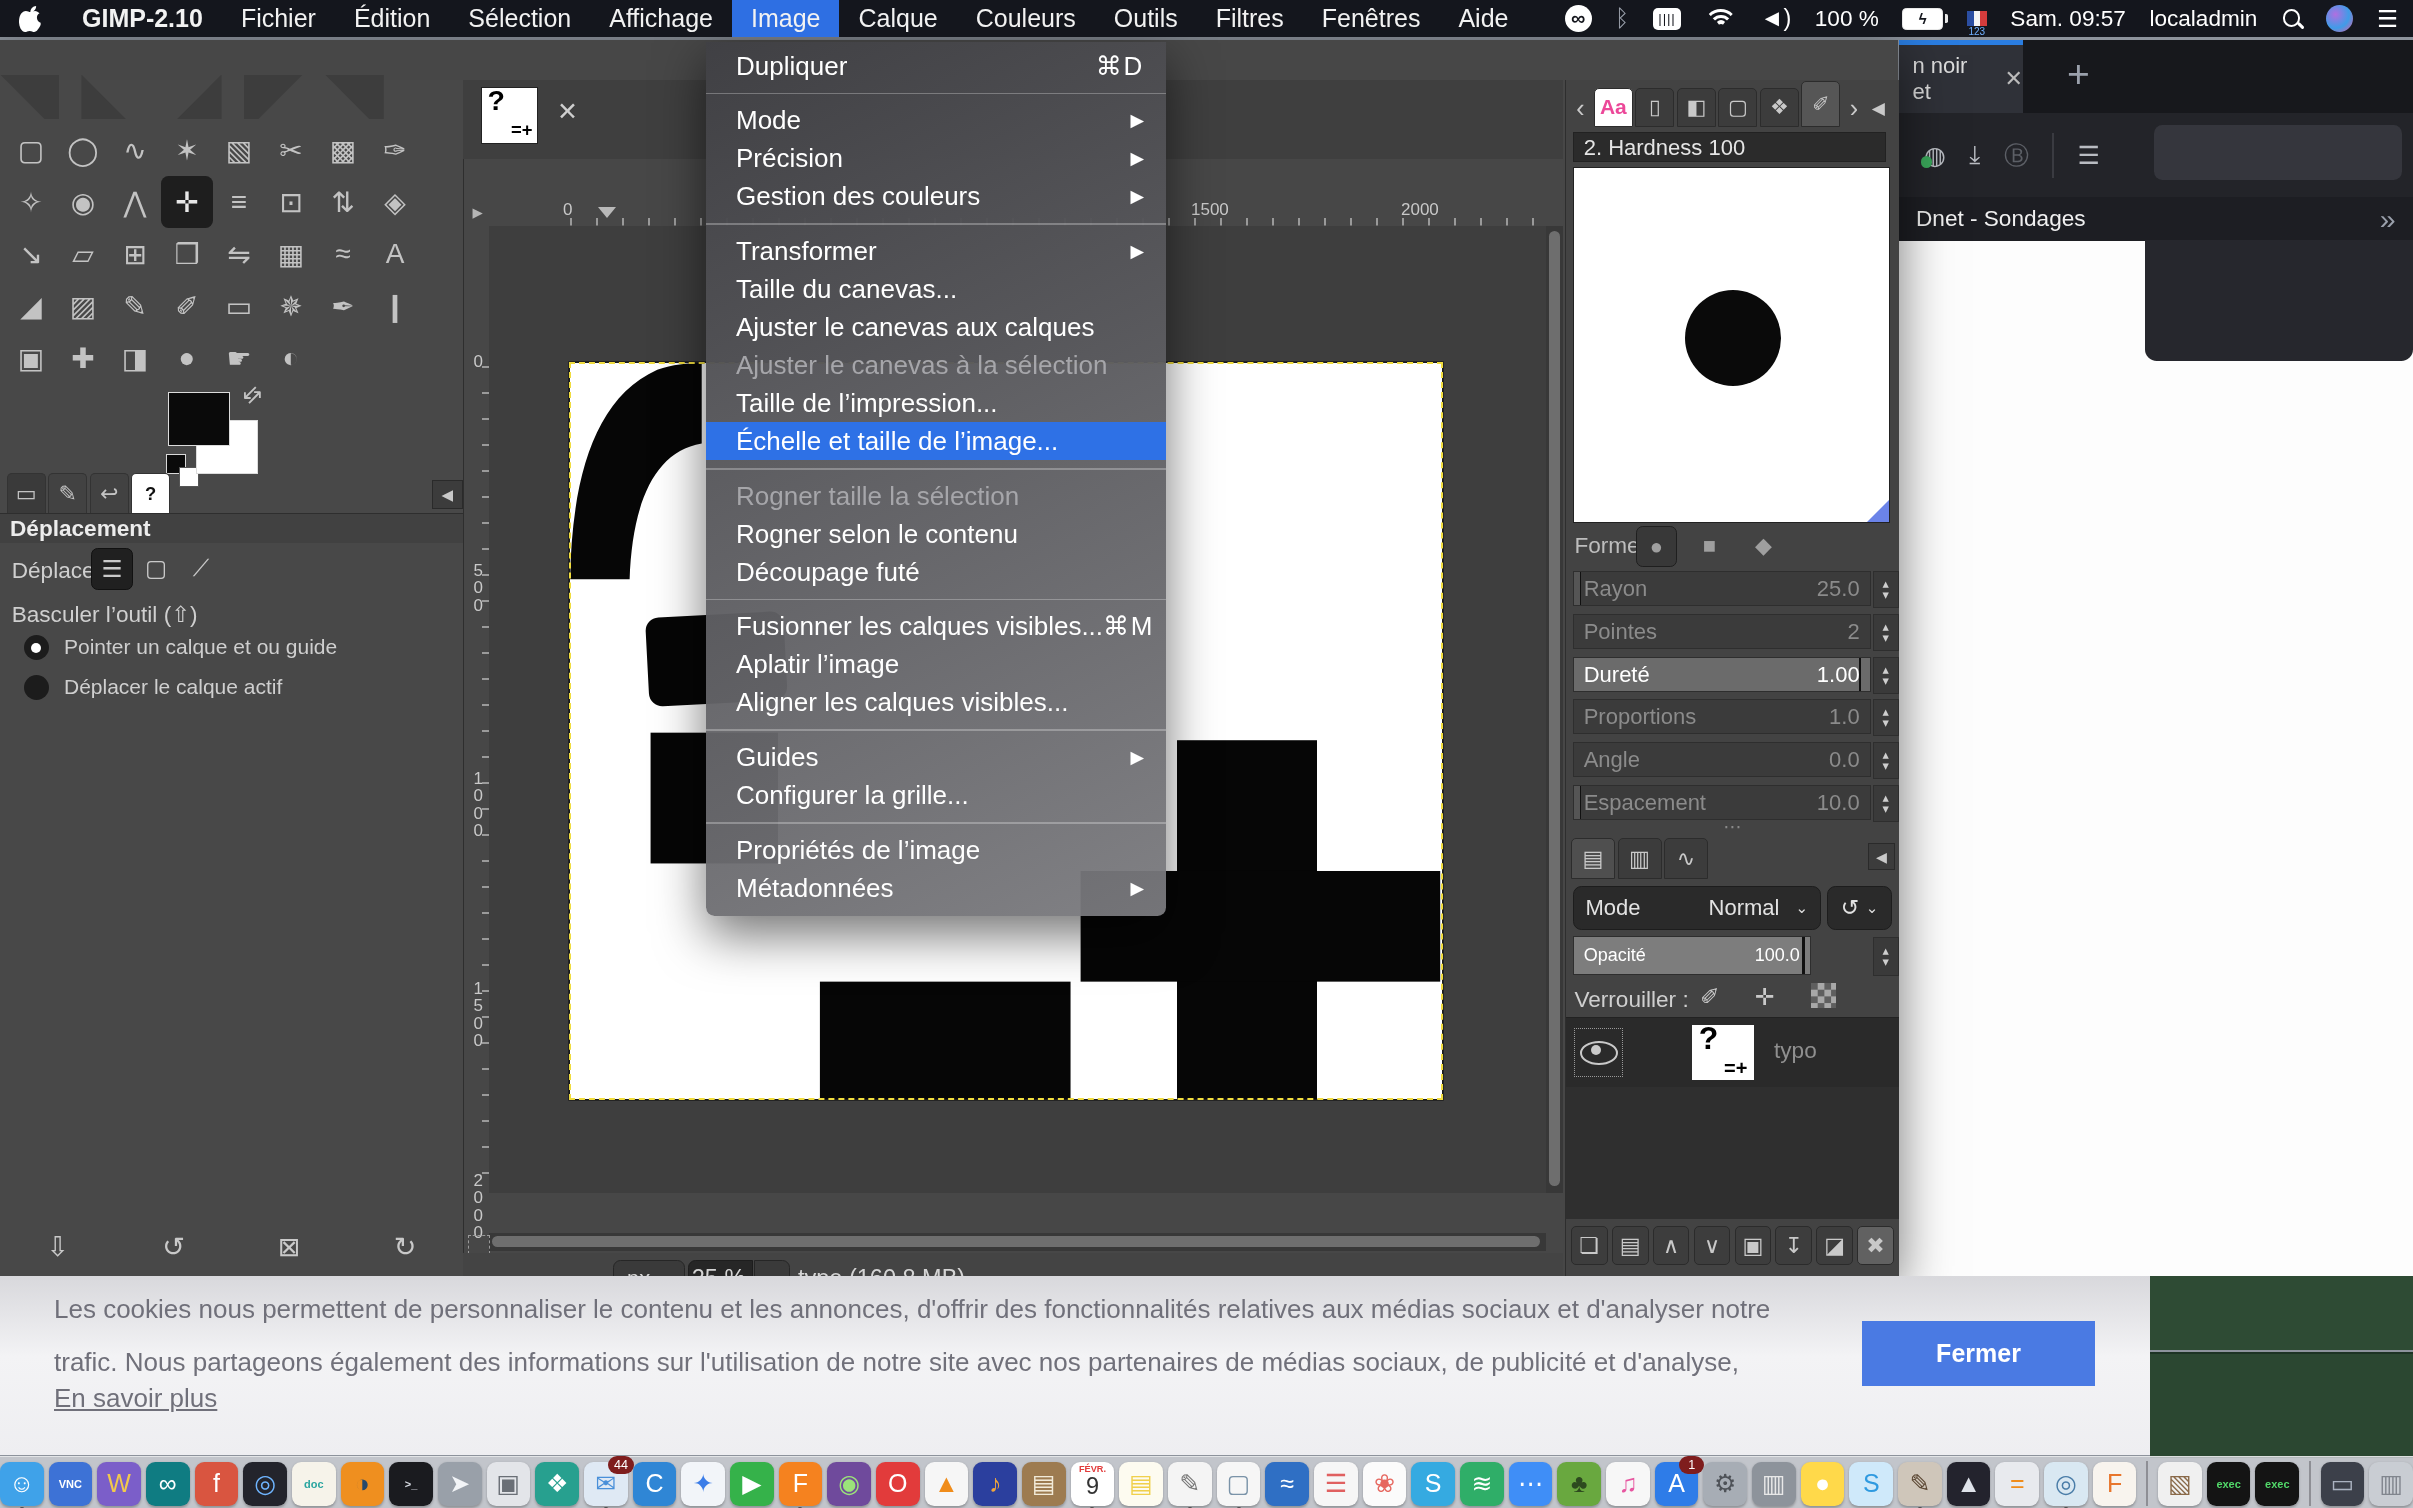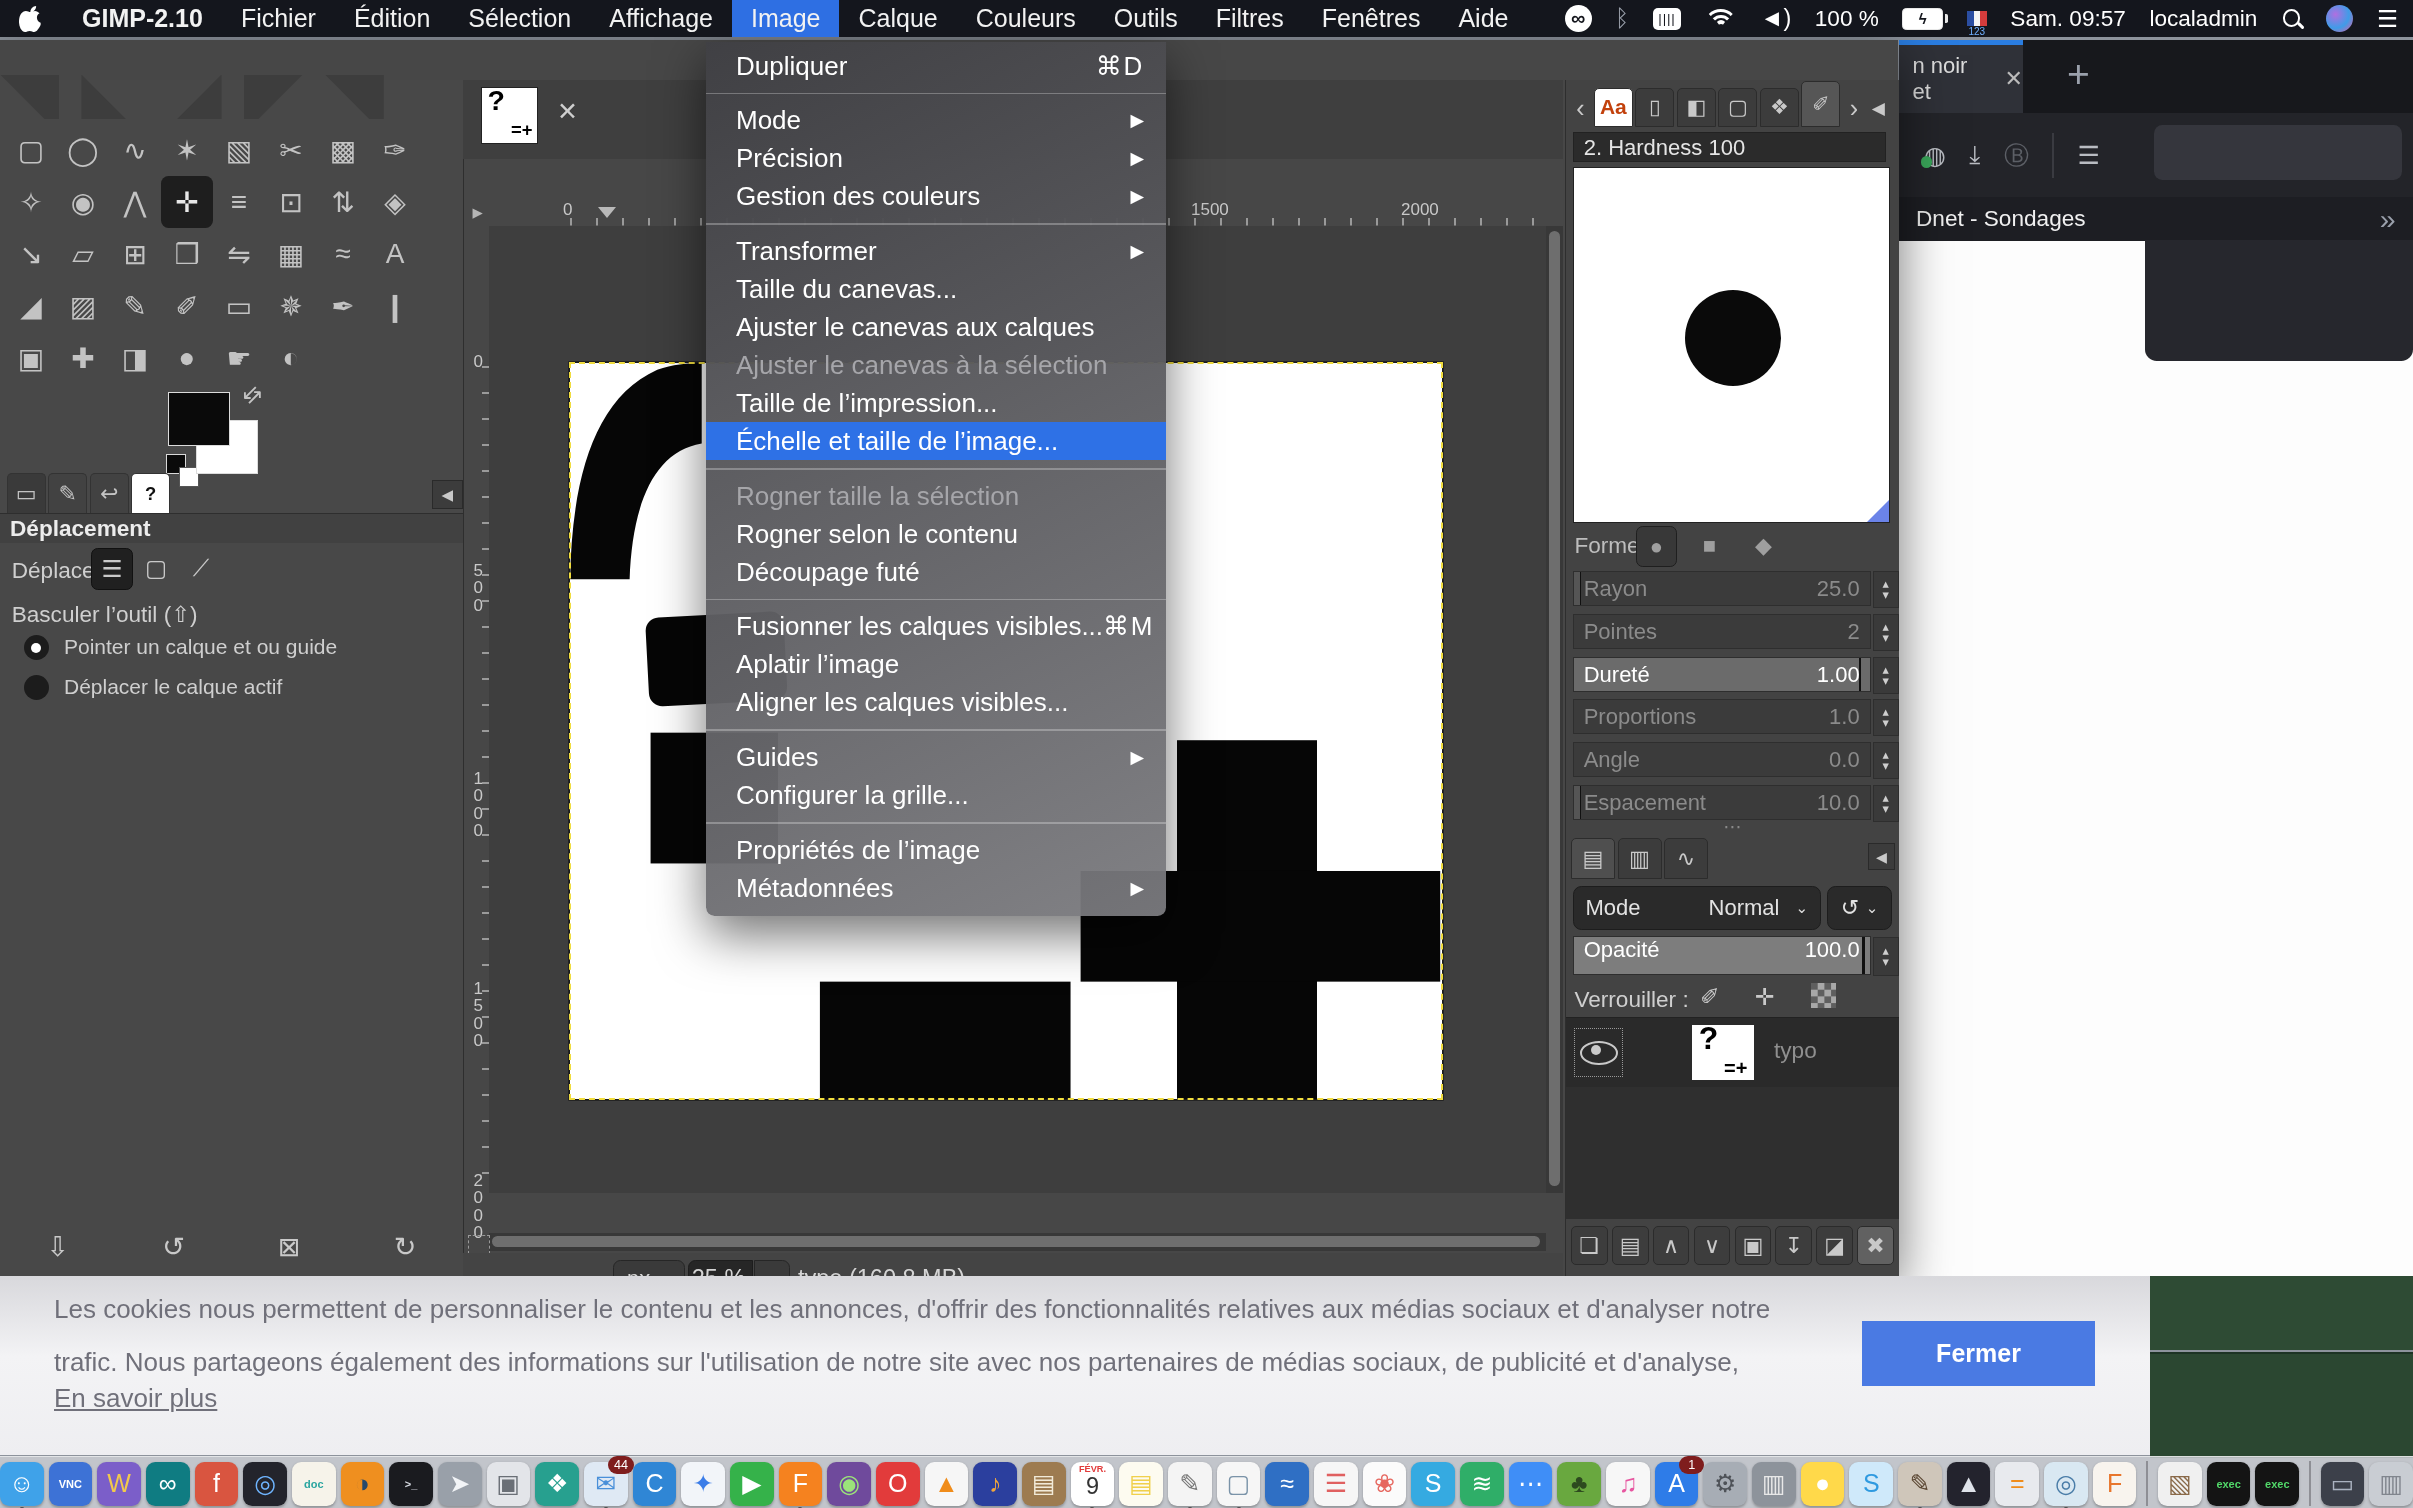--- a/index.html
+++ b/index.html
@@ -97,21 +97,21 @@
   .qmask{position:absolute;left:468px;top:1195px;width:20px;height:17px;border:1.7px dashed #9a9a9a;}
   .statusbar{position:absolute;left:463px;top:1213px;width:1100px;height:52px;background:#444;color:#d5d5d5;font-size:23.5px;}
   .st-btn{position:absolute;background:#3a3a3a;border:1.7px solid #262626;border-radius:7.5px;color:#d5d5d5;
           display:flex;align-items:center;justify-content:center;gap:8.4px;font-size:22px;}
 
   
   .rpanel{position:absolute;left:1565px;top:40px;width:333px;height:1196px;background:#434343;border-left:0.8px solid #2e2e2e;}
   .rp-tabs{position:absolute;left:3.4px;top:1.7px;width:327px;height:45px;display:flex;align-items:flex-end;gap:2.5px;}
   .rp-tab{width:37px;height:37px;display:flex;align-items:center;justify-content:center;color:#c9c9c9;font-size:21px;
           background:#3c3c3c;border:0.8px solid #2c2c2c;border-radius:5px 5px 0 0;}
-  .rp-tab.white{background:#fff;color:#c2410c;font-weight:bold;}
+  .rp-tab.white{background:#fff;color:#ec4899;font-weight:bold;}
   .rp-tab.active{height:44px;background:#565656;}
   .rp-arrow{width:22px;height:37px;display:flex;align-items:center;justify-content:center;color:#c9c9c9;font-size:25px;}
   .brush-title{position:absolute;left:6.7px;top:52px;width:313px;height:30px;background:#2b2b2b;border:0.8px solid #222;
                color:#e5e5e5;font-size:22px;line-height:30px;padding-left:10px;box-sizing:border-box;}
   .brush-prev{position:absolute;left:6.7px;top:87px;width:315px;height:354px;background:#fff;border:0.8px solid #222;}
   .brush-circle{position:absolute;left:111px;top:122px;width:96px;height:96px;border-radius:50%;background:#0a0a0a;}
   .brush-corner{position:absolute;right:0;bottom:0;width:0;height:0;border-left:22px solid transparent;border-bottom:22px solid #6b83e8;}
   .forme-btn{position:absolute;width:39px;height:39px;display:flex;align-items:center;justify-content:center;
              font-size:22px;color:#9f9f9f;border-radius:6.7px;}
   .forme-btn.pressed{background:#383838;border:0.8px solid #1f1f1f;}
@@ -121,22 +121,22 @@
   .slider.on{background:#6b6b6b;color:#fff;}
   .slider.on .cursor{position:absolute;right:8.4px;top:0;width:2.5px;height:100%;background:#111;}
   .slider .nub{position:absolute;left:0;top:0;width:6.7px;height:100%;background:#555;border-right:1.7px solid #111;}
   .spin{position:absolute;width:23.5px;height:35px;background:#3a3a3a;border:0.8px solid #2e2e2e;display:flex;flex-direction:column;
         align-items:center;justify-content:center;color:#cfcfcf;font-size:12.6px;line-height:11px;}
   .lyr-tab{width:42px;height:39px;display:flex;align-items:center;justify-content:center;color:#c9c9c9;font-size:22px;
            background:#3c3c3c;border:0.8px solid #2c2c2c;border-radius:5px 5px 0 0;}
   .lyr-tab.active{background:#4f4f4f;}
   .mode-btn{position:absolute;background:#2a2a2a;border:1.7px solid #1d1d1d;border-radius:8.4px;color:#e2e2e2;
             font-size:22px;display:flex;align-items:center;padding:0 11.7px;box-sizing:border-box;}
-  .opac{position:absolute;left:6.7px;top:856px;width:298px;height:39px;background:#7d7d7d;border:0.8px solid #2e2e2e;
-        color:#fff;font-size:22px;display:flex;padding:0 10px;box-sizing:border-box;}
+  .opac{position:absolute;left:6.7px;top:856px;width:238px;height:39px;background:#7d7d7d;border:0.8px solid #2e2e2e;
+        color:#fff;font-size:18px;display:flex;align-items:center;padding:0 10px;box-sizing:border-box;}
   .checker{width:25px;height:25px;background:conic-gradient(#a8a8a8 0 25%,#5f5f5f 0 50%,#a8a8a8 0 75%,#5f5f5f 0);
            background-size:13.4px 13.4px;}
   .layerlist{position:absolute;left:0;top:937px;width:333px;height:201px;background:#2f2f2f;border-top:0.8px solid #222;}
   .layerrow{position:absolute;left:0;top:0;width:333px;height:69px;background:#2a2a2a;}
   .eyebox{position:absolute;left:8.4px;top:10px;width:47px;height:47px;border:1.7px dotted #999;display:flex;align-items:center;justify-content:center;}
   .eye{position:relative;width:34px;height:20px;border:2.5px solid #c9c9c9;border-radius:50%;}
   .eye::after{content:"";position:absolute;left:9.2px;top:2.5px;width:10px;height:10px;border-radius:50%;background:#c9c9c9;}
   .lthumb{position:absolute;left:126px;top:6.7px;width:62px;height:55px;background:#fff;}
   .lthumb b{position:absolute;left:6.7px;top:-5px;font-size:32px;color:#000;}
   .lthumb i{position:absolute;right:6.7px;bottom:0;font-size:20px;font-style:normal;font-weight:bold;color:#000;}

